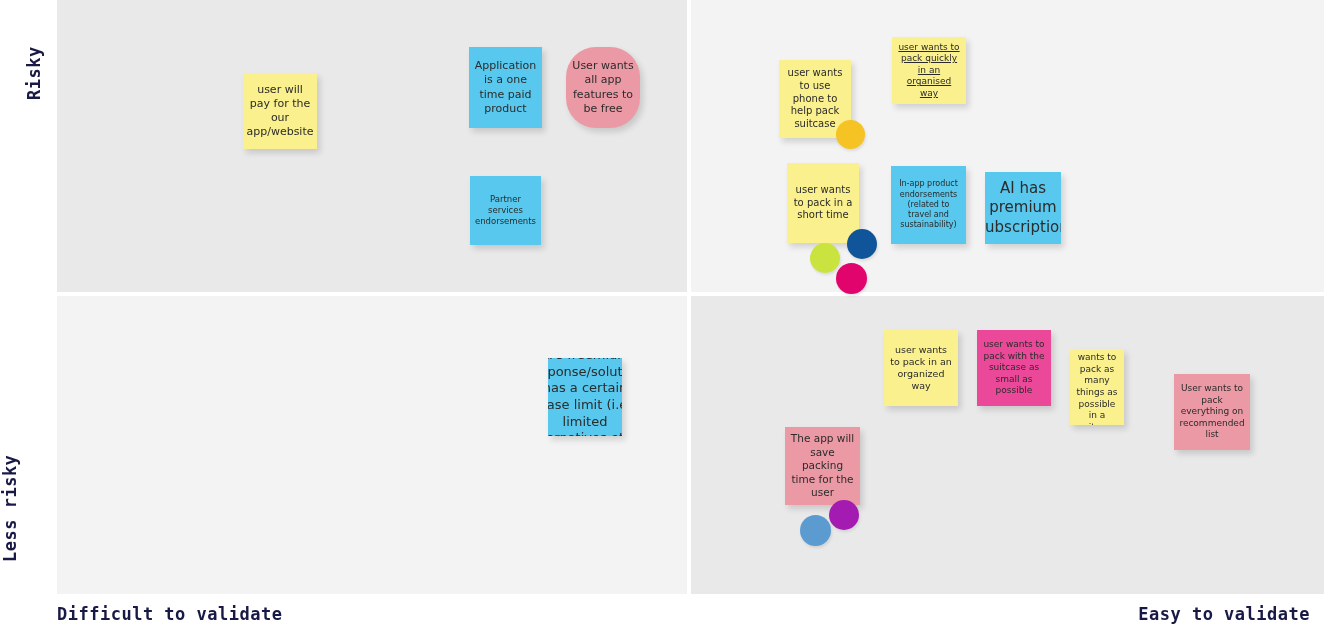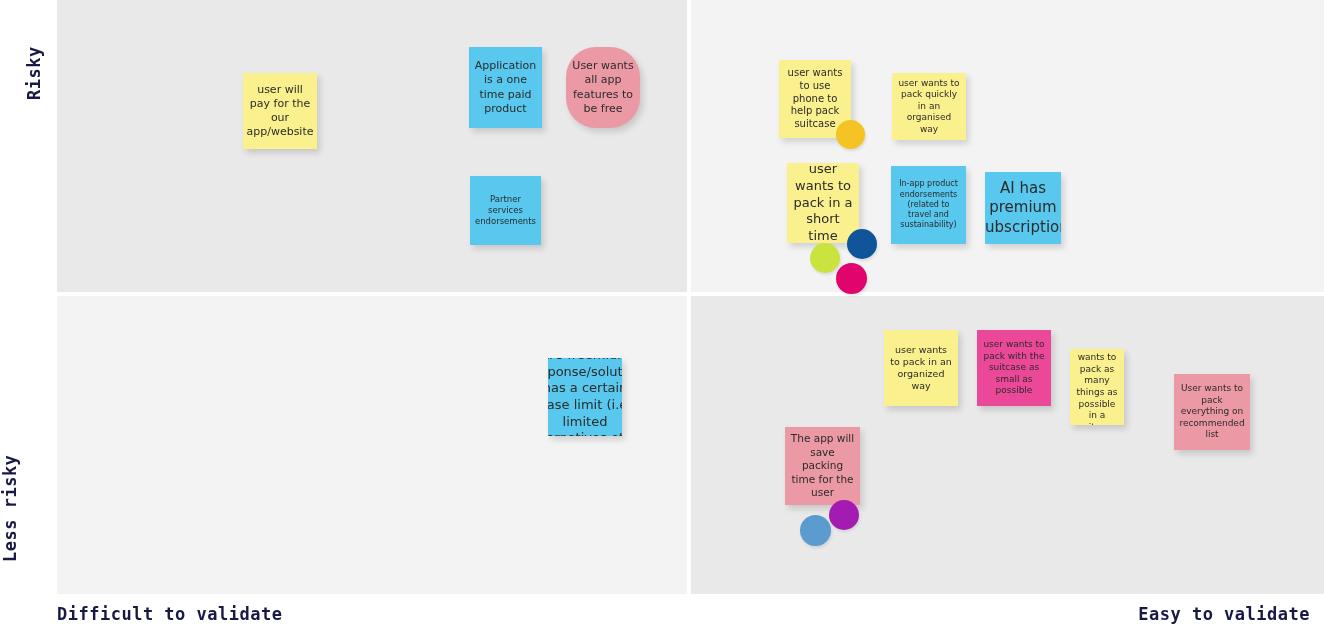--- a/index.html
+++ b/index.html
@@ -128,24 +128,24 @@
       </div>
       <div class="note pink" style="left: 509px; top: 47px; width: 74px; height: 81px; font-size: 11px; background: rgb(235, 154, 165); border-radius: 30px;">
         <span>User wants all app features to be free</span>
       </div>
       <div class="note blue" style="left: 413px; top: 176px; width: 71px; height: 69px; font-size: 8.5px; background: rgb(88, 200, 238);">
         <span>Partner services endorsements</span>
       </div>
       <div class="note yellow" style="left: 722px; top: 60px; width: 72px; height: 78px; font-size: 10px; background: rgb(250, 240, 141);">
         <span>user wants to use phone to help pack suitcase</span>
       </div>
-      <div class="note yellow" style="left: 835px; top: 73px; width: 74px; height: 67px; font-size: 9px; background: rgb(250, 240, 141);">
+      <div class="note yellow" style="left: 835px; top: 37px; width: 74px; height: 67px; font-size: 9px; background: rgb(250, 240, 141); text-decoration: underline;">
         <span>user wants to pack quickly in an organised way</span>
       </div>
-      <div class="note yellow" style="left: 730px; top: 163px; width: 72px; height: 80px; font-size: 13px; background: rgb(250, 240, 141);">
+      <div class="note yellow" style="left: 730px; top: 163px; width: 72px; height: 80px; font-size: 10px; background: rgb(250, 240, 141);">
         <span>user wants to pack in a short time</span>
       </div>
       <div class="note blue" style="left: 834px; top: 166px; width: 75px; height: 78px; font-size: 8px; background: rgb(88, 200, 238);">
         <span>In-app product endorsements (related to travel and sustainability)</span>
       </div>
       <div class="note blue" style="left: 928px; top: 172px; width: 76px; height: 72px; font-size: 15px; background: rgb(88, 200, 238);">
         <span>AI has premium subscription</span>
       </div>
       <div class="note blue" style="left: 491px; top: 358px; width: 74px; height: 78px; font-size: 13px; background: rgb(88, 200, 238);">
         <span>AI's freemium response/solution has a certain base limit (i.e. limited alternatives etc.)</span>

